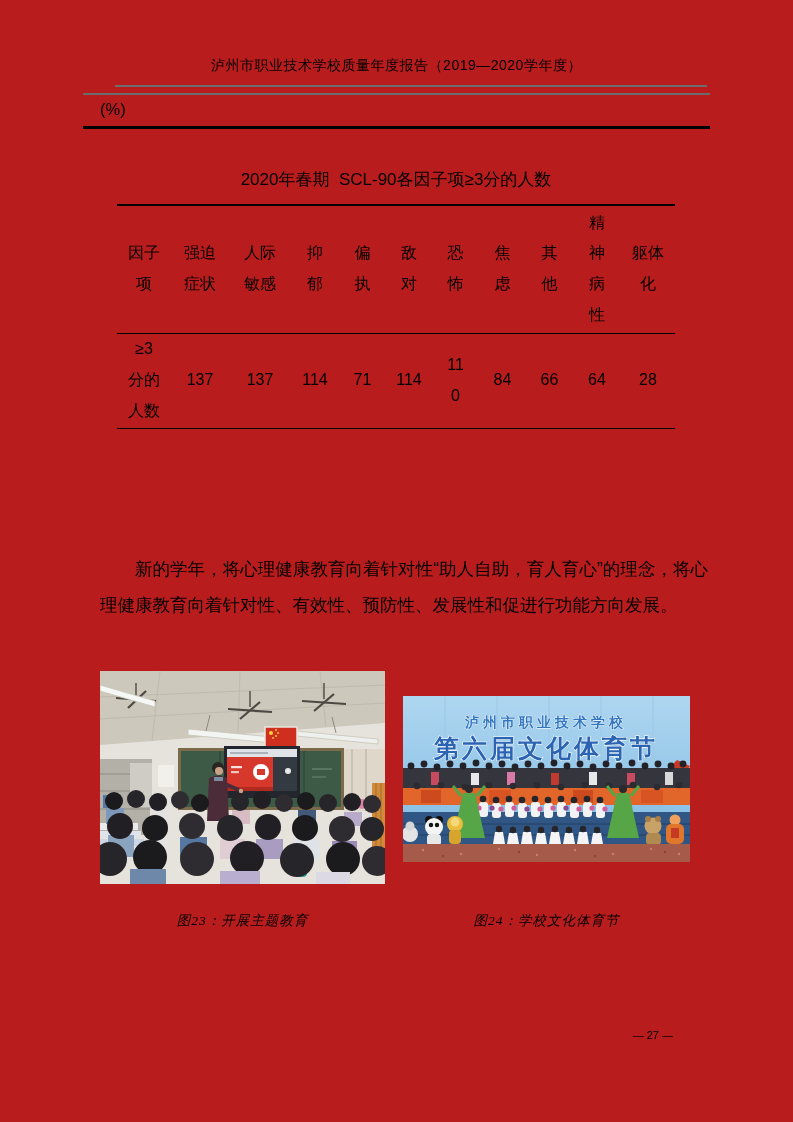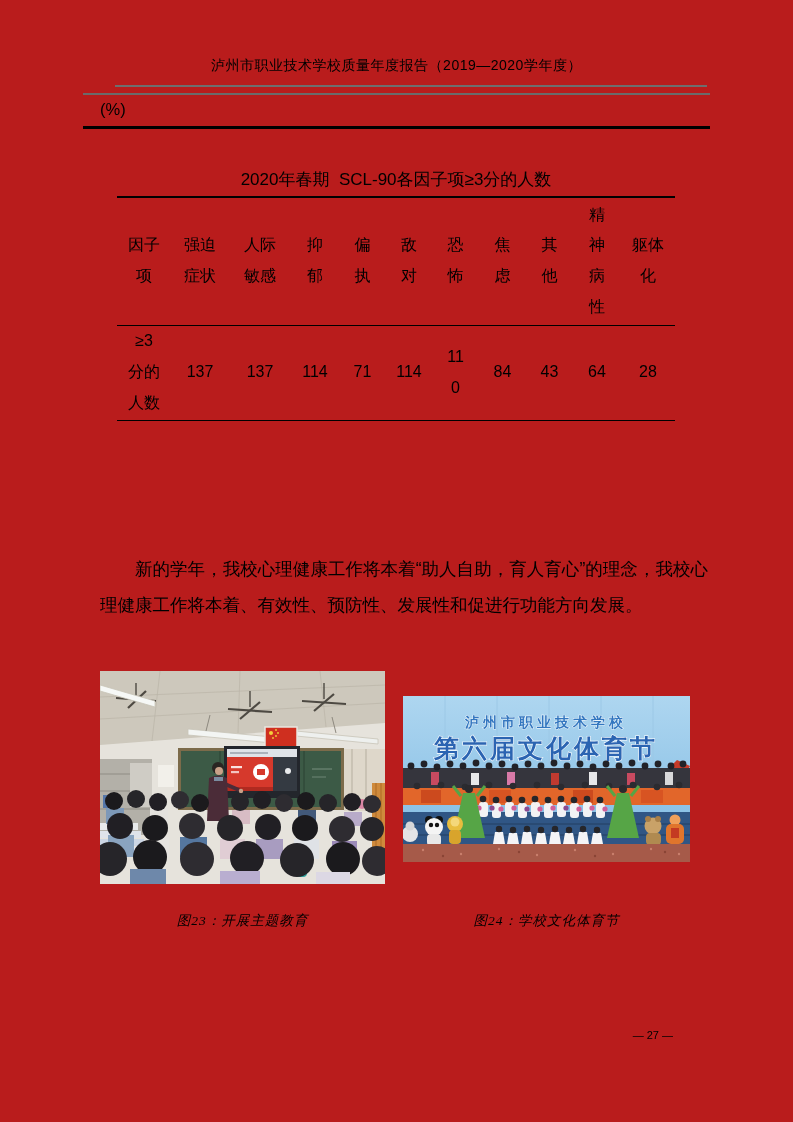--- a/index.html
+++ b/index.html
@@ -9,21 +9,21 @@
   .header-title{position:absolute;top:57px;left:0;width:100%;text-align:center;
 ой                font-size:14px;letter-spacing:.5px;}
   .header-title{position:absolute;top:57px;left:0;width:100%;text-align:center;font-size:14px;letter-spacing:.5px;}
   .header-rule{position:absolute;top:85px;left:115px;width:592px;height:2px;background:#6e6e6e;}
   
   .frag{position:absolute;top:93px;left:83px;width:627px;border-top:2px solid #6b6b6b;
         border-bottom:3px solid #000;}
   .frag-cell{font-size:16.5px;padding:5px 0 7px 17px;}
   
   .tablewrap{position:absolute;left:117px;top:168px;width:558px;}
-  .table-title{text-align:center;font-size:17px;white-space:pre;padding-bottom:5px;}
+  .table-title{text-align:center;font-size:17px;white-space:pre;padding-bottom:13px;}
   table.scl{width:100%;border-collapse:collapse;table-layout:fixed;border-top:2.2px solid #000;
             font-size:16px;}
   table.scl td{text-align:center;vertical-align:middle;white-space:pre-line;line-height:1.93;
                padding:0;overflow:hidden;}
   tr.hdr{height:128px;border-bottom:1.3px solid #000;}
   tr.r1{height:95px;border-bottom:1.3px solid #000;}
   tr.r2{height:97px;border-bottom:3px solid #000;}
   
   .para{position:absolute;left:100px;top:551px;width:608px;font-size:17.5px;line-height:2.08;
         text-align:justify;text-indent:2em;}
@@ -98,29 +98,29 @@
 分的
 人数</td>
         <td>137</td>
         <td>137</td>
         <td>114</td>
         <td>71</td>
         <td>114</td>
         <td>11
 0</td>
         <td>84</td>
-        <td>43</td>
+        <td>66</td>
         <td>64</td>
         <td>28</td>
       </tr>
       </tbody>
     </table>
   </div>
 
-  <div class="para">新的学年，我校心理健康工作将本着“助人自助，育人育心”的理念，我校心理健康工作将本着、有效性、预防性、发展性和促进行功能方向发展。</div>
+  <div class="para">新的学年，将心理健康教育向着针对性“助人自助，育人育心”的理念，将心理健康教育向着针对性、有效性、预防性、发展性和促进行功能方向发展。</div>
 
   <div class="fig1">
     <svg viewBox="0 0 285 213" width="285" height="213">
       <rect width="285" height="213" fill="#e6e3dc"></rect>
       <polygon points="0,0 285,0 285,52 0,74" fill="#cdc8bc"></polygon>
       <g stroke="#bab4a7" stroke-width="0.7">
         <line x1="0" y1="26" x2="285" y2="14"></line>
           <line x1="0" y1="48" x2="285" y2="32"></line>
         <line x1="60" y1="0" x2="52" y2="70"></line>
           <line x1="140" y1="0" x2="138" y2="62"></line>

